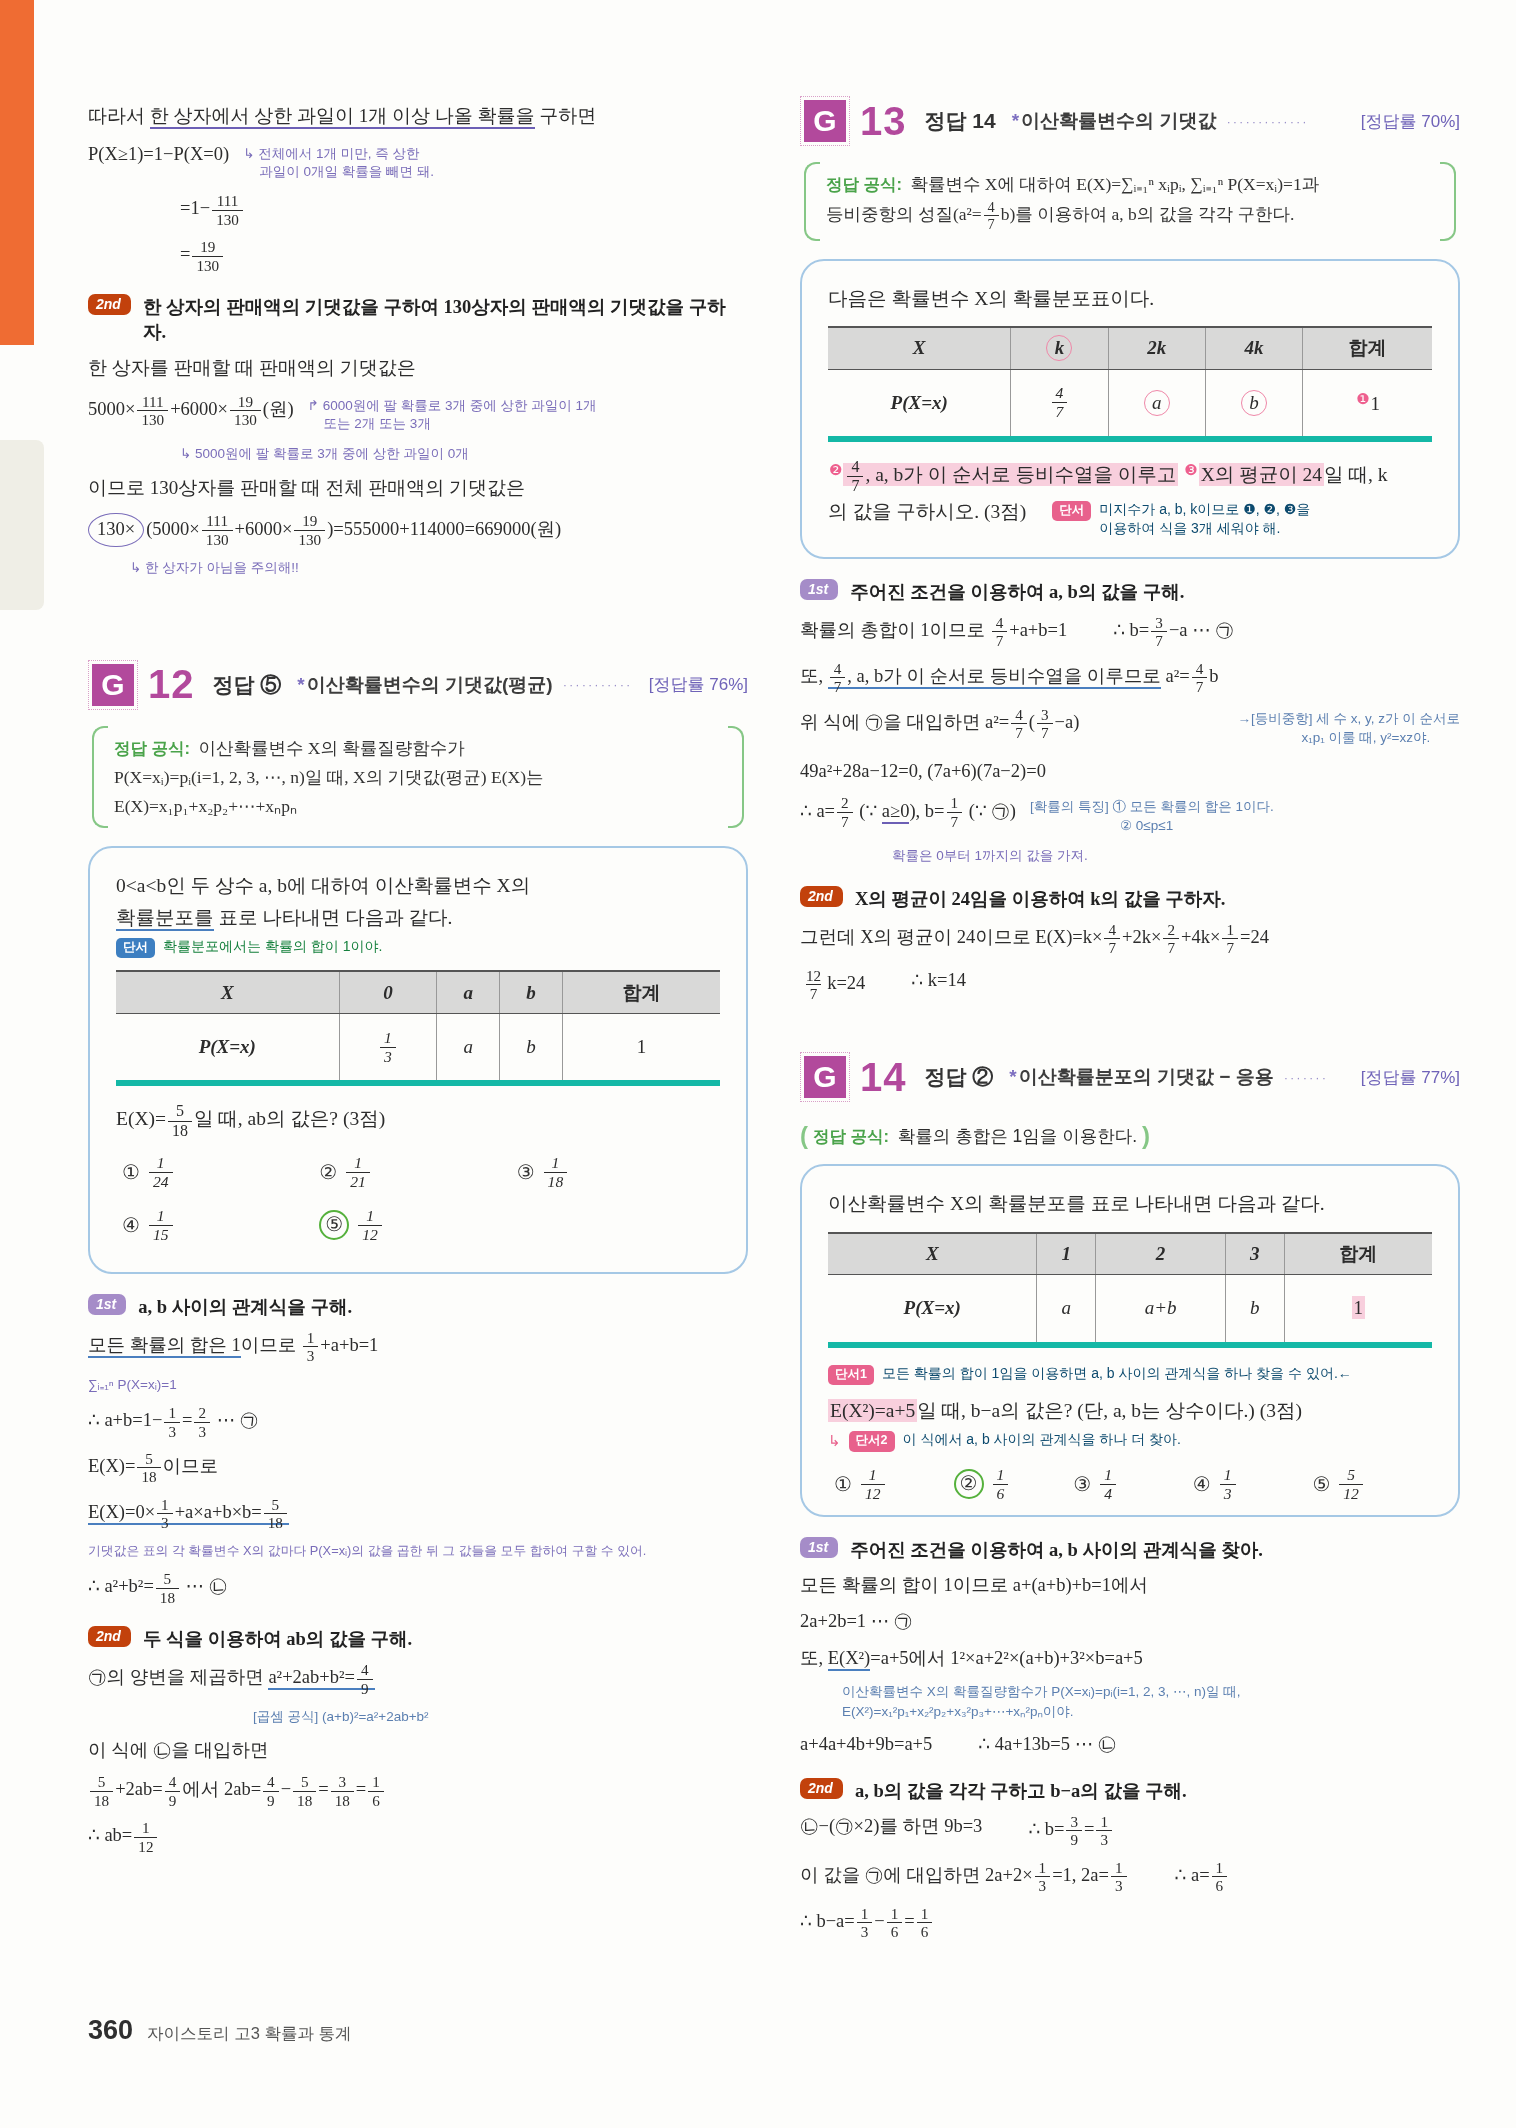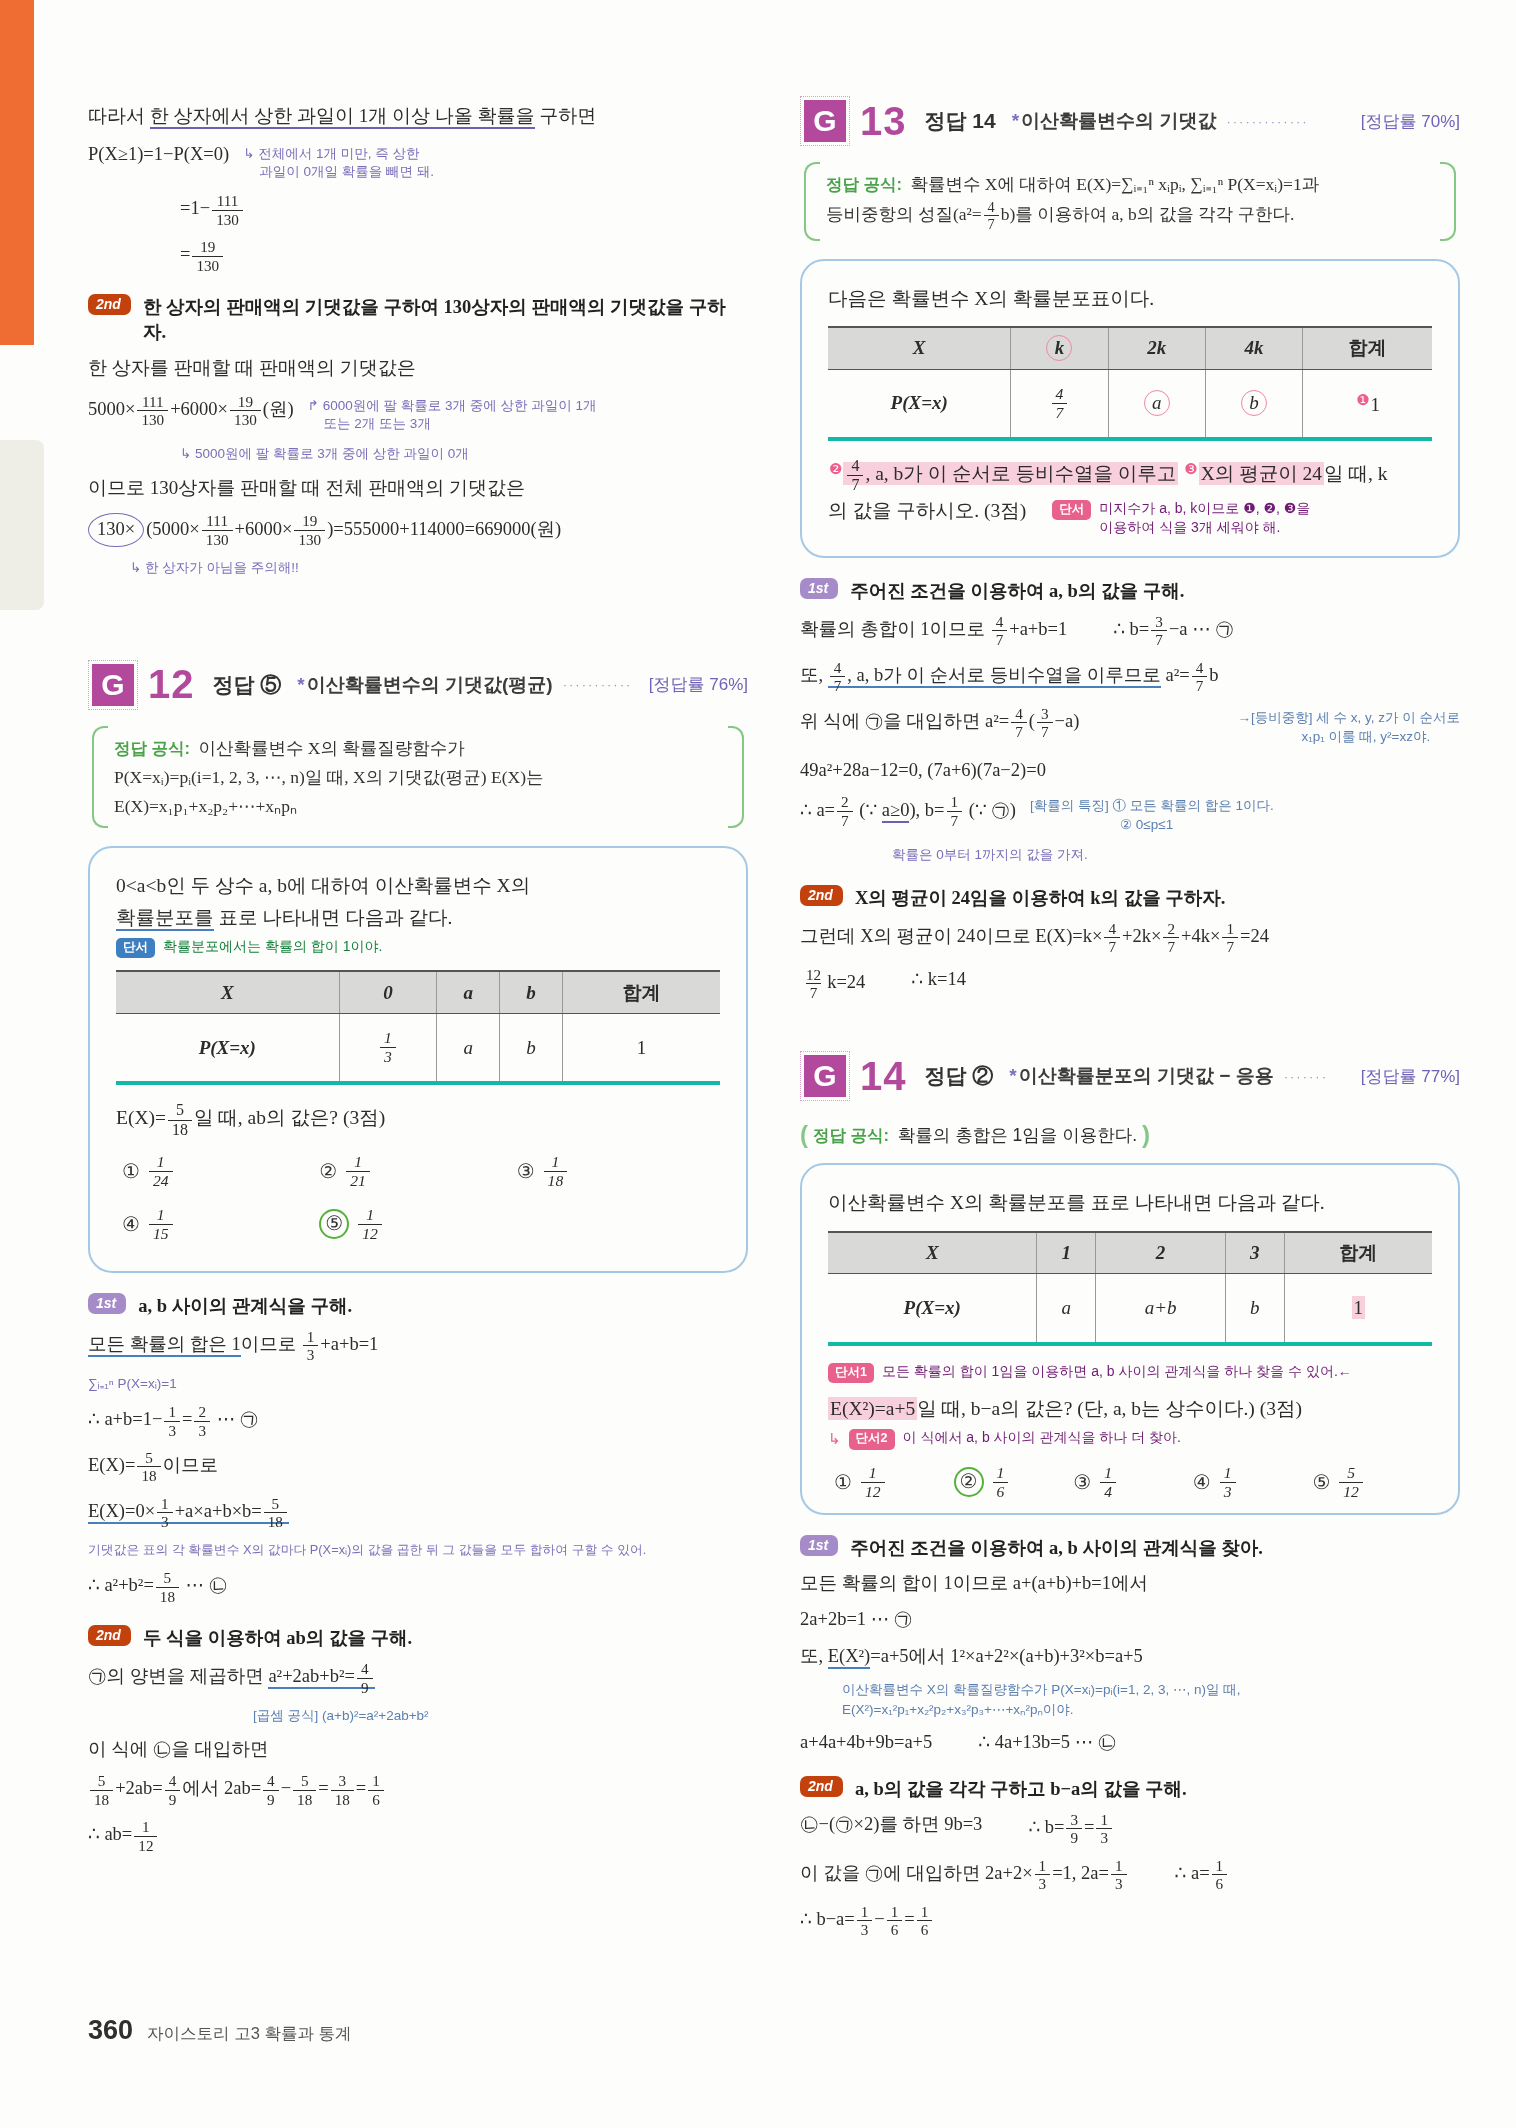--- a/index.html
+++ b/index.html
@@ -64,29 +64,29 @@
   
   .qbox { border:2.5px solid #a5c8e5; border-radius:24px; padding:22px 26px 8px 26px; margin:10px 0 14px 0; }
   .qbox .q { font-size:19.5px; line-height:1.6; }
 
   
   .clue { display:flex; align-items:flex-start; gap:8px; font-family:"Liberation Sans", sans-serif; font-size:14px; line-height:1.4; margin:4px 0 10px 0; }
   .cbadge { display:inline-block; color:#fff; font-weight:bold; font-size:12.5px; padding:1px 7px 2px 7px; border-radius:5px; flex:0 0 auto; margin-top:1px; }
   .cbadge.b { background:#3d7fc1; }
   .cbadge.p { background:#e8618c; }
   .ctext.b { color:#15803d; }
-  .ctext.p { color:#701a75; }
+  .ctext.p { color:#0c4a6e; }
   .carrow { color:#e8618c; font-size:15px; flex:0 0 auto; }
 
   
   table.dist { width:100%; border-collapse:collapse; margin:12px 0 16px 0; font-size:19px; }
   table.dist td { text-align:center; vertical-align:middle; border-left:1px solid #999; padding:7px 4px; }
   table.dist td:first-child { border-left:none; font-weight:bold; }
   table.dist tr.th td { background:#d9d9d8; border-top:2px solid #555; border-bottom:1.6px solid #555; font-style:italic; font-weight:bold; height:42px; }
-  table.dist tr.tr td { border-bottom:4px solid #14b8a6; height:70px; font-style:italic;margin-top:8px; }
+  table.dist tr.tr td { border-bottom:6px solid #14b8a6; height:70px; font-style:italic;margin-top:8px; }
   table.dist tr.th td:last-child, table.dist tr.tr td:last-child { font-style:normal; }
   table.dist tr.th td:first-child, table.dist tr.tr td:first-child { font-style:italic; }
   .circ { display:inline-block; border:1.6px solid #ef87a8; border-radius:50%; min-width:26px; padding:1px 6px; }
   .nbadge { color:#ee5f8e; font-family:"Liberation Sans", sans-serif; font-size:15px; vertical-align:6px; margin:0 1px; }
   .hl { background:#f8cfdd; padding:1px 2px; }
 
   
   .choices { display:flex; flex-wrap:wrap; margin:14px 0 4px 6px; font-size:19px; }
   .choices.g3 .choice { width:33%; margin-bottom:16px; }
   .choices.g5 .choice { flex:1; }

